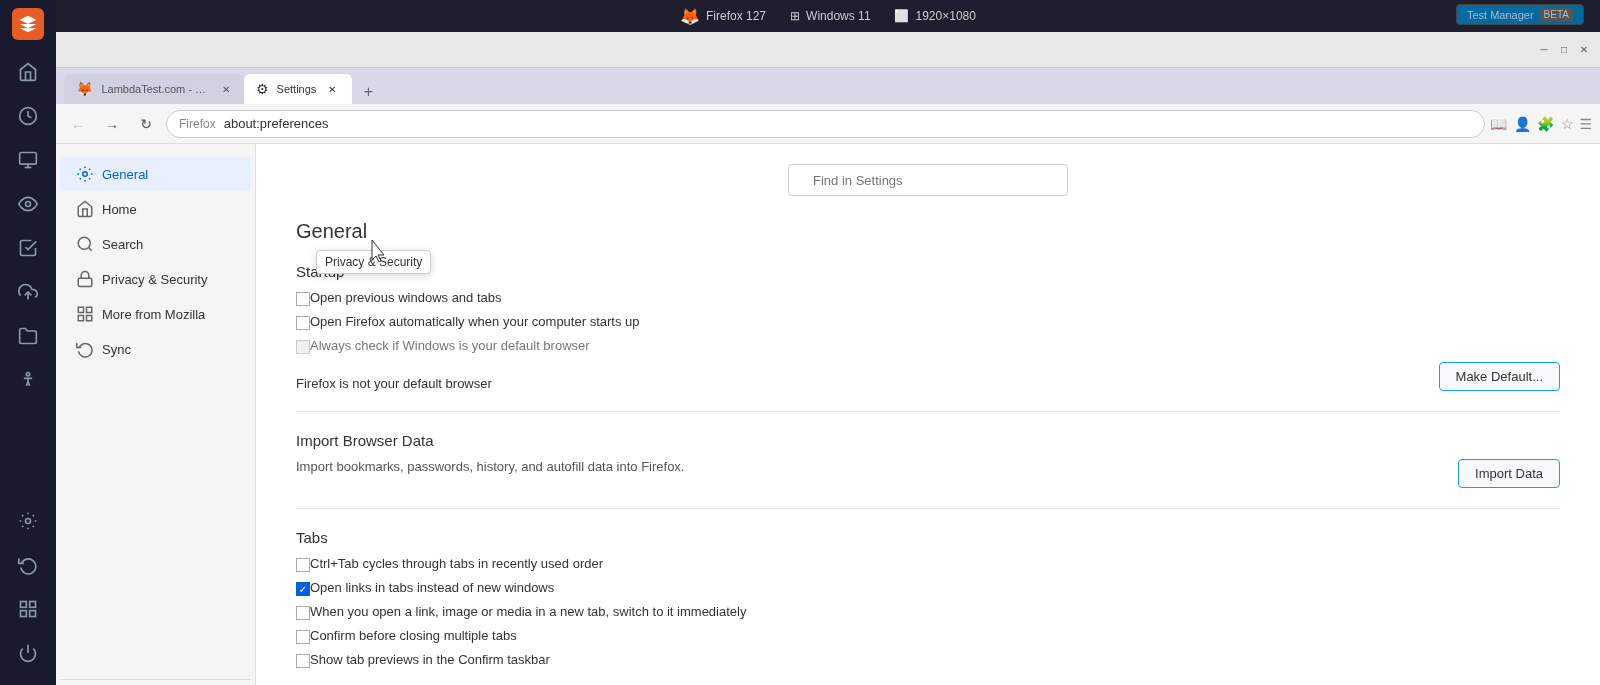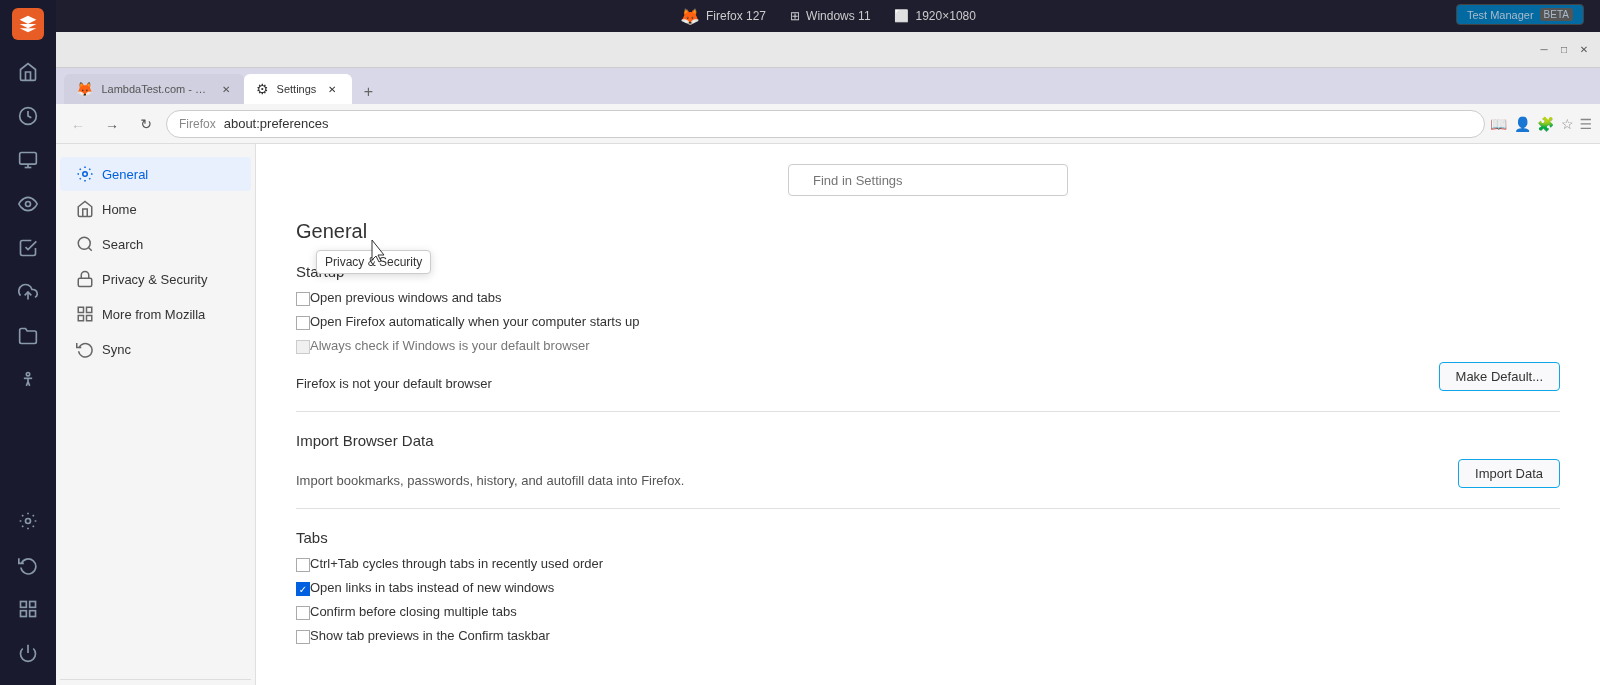--- a/index.html
+++ b/index.html
@@ -344,21 +344,21 @@
       background: #f9f9fb;
       color: #333;
       font-size: 13px;
       cursor: pointer;
       white-space: nowrap;
     }
 
     
     .import-row {
       display: flex;
-      align-items: flex-end;
+      align-items: flex-start;
       justify-content: space-between;
       gap: 20px;
     }
     .import-text { font-size: 13px; color: #555; }
 
     
     .tooltip {
       position: absolute;
       background: white;
       border: 1px solid #ccc;
@@ -636,20 +636,24 @@
       <div class="settings-row">
         <div class="checkbox"></div>
         <span class="settings-text">Ctrl+Tab cycles through tabs in recently used order</span>
       </div>
       <div class="settings-row">
         <div class="checkbox checked"></div>
         <span class="settings-text">Open links in tabs instead of new windows</span>
       </div>
       <div class="settings-row">
         <div class="checkbox"></div>
+        <span class="settings-text">When you open a link, image or media in a new tab, switch to it immediately</span>
+      </div>
+      <div class="settings-row">
+        <div class="checkbox"></div>
         <span class="settings-text">Confirm before closing multiple tabs</span>
       </div>
       <div class="settings-row">
         <div class="checkbox"></div>
         <span class="settings-text">Show tab previews in the Confirm taskbar</span>
       </div>
 
     </div>
   </div>
 

